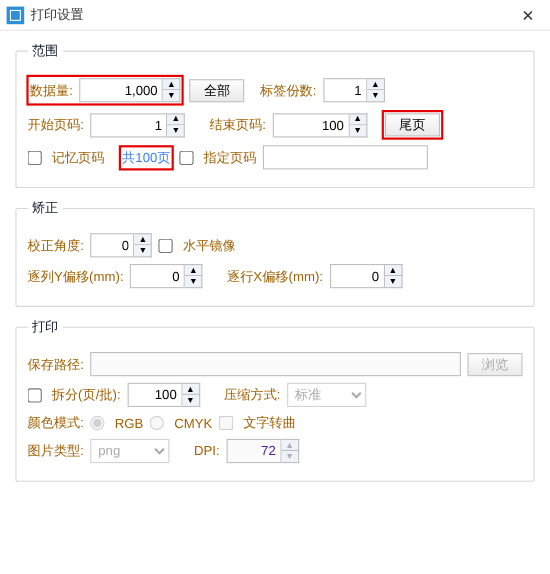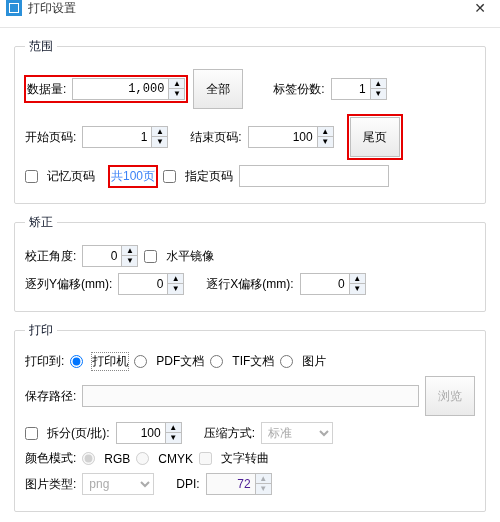--- a/index.html
+++ b/index.html
@@ -1,64 +1,64 @@
 <!DOCTYPE html>
 <html><head>
 <meta charset="utf-8">
 <style>
   * { box-sizing: border-box; font-family: "Microsoft YaHei", sans-serif; font-size: 12px; }
   body { margin: 0; background: #fff; width: 500px; color: #333; }
-  .titlebar { height: 28px; display: flex; align-items: flex-start; padding: 0 0 0 6px; border-bottom: 1px solid #e5e5e5; }
+  .titlebar { height: 28px; display: flex; align-items: center; padding: 0 0 0 6px; border-bottom: 1px solid #e5e5e5; }
   .titlebar .icon { width: 16px; height: 16px; background: #2b90d9; display: inline-block; position: relative; margin-right: 6px; }
   .titlebar .icon::after { content: ""; position: absolute; left: 3px; top: 3px; width: 8px; height: 8px; border: 1px solid #fff; }
   .titlebar .title { flex: 1; color: #333; }
   .titlebar .close { width: 40px; text-align: center; cursor: pointer; font-size: 14px; }
   .pane { padding: 10px 14px 10px 14px; }
   fieldset { border: 1px solid #d7d7d7; border-radius: 2px; margin: 0 0 10px 0; padding: 8px 10px 10px 10px; }
   legend { padding: 0 4px; color: #0f172a; }
   .row { display: flex; align-items: center; margin: 6px 0; gap: 6px; flex-wrap: wrap; }
-  label.lbl { color: #000000; white-space: nowrap; }
+  label.lbl { color: #a16207; white-space: nowrap; }
   input[type=text].num { width: 70px; height: 22px; border: 1px solid #bfbfbf; text-align: right; padding: 0 4px; }
   .spin { display: inline-flex; }
   .spin .btns { display: inline-flex; flex-direction: column; }
   .spin .btns button { width: 16px; height: 11px; border: 1px solid #bfbfbf; border-left: none; background: #eef3f9; padding: 0; line-height: 8px; font-size: 8px; cursor: pointer; }
   .spin .btns button:last-child { border-top: none; }
-  button.btn { height: 40px; padding: 0 12px; border: 1px solid #bfbfbf; background: linear-gradient(#fdfdfd,#eaeaea); cursor: pointer; }
+  button.btn { height: 21px; padding: 0 12px; border: 1px solid #bfbfbf; background: linear-gradient(#fdfdfd,#eaeaea); cursor: pointer; }
   button.btn:disabled { color: #aaa; cursor: default; }
   .hl { outline: 2px solid #e60000; outline-offset: -1px; padding: 2px; }
   .linklike { color: #3b82f6; }
   input[type=checkbox], input[type=radio] { vertical-align: middle; margin: 0 3px 0 0; }
   select { height: 22px; border: 1px solid #bfbfbf; background: #fff; padding: 0 2px; }
   select.combo { width: 72px; color: #888; }
   .wide { flex: 1; }
   input.path { width: 100%; height: 22px; border: 1px solid #bfbfbf; background: #fbfbfb; padding: 0 4px; }
   .gap8 { margin-left: 8px; }
   .gap16 { margin-left: 16px; }
-  .gap24 { margin-left: 24px; }
+  .gap24 { margin-left: 8px; }
   .muted { color: #4c1d95; }
 </style>
 </head>
 <body>
 
 <div class="titlebar">
   <span class="icon"></span>
   <span class="title">打印设置</span>
   <span class="close">✕</span>
 </div>
 
 <div class="pane">
 
 <fieldset>
   <legend>范围</legend>
 
   <div class="row">
     <span class="hl" style="display:inline-flex;align-items:center;gap:6px;">
       <label class="lbl">数据量:</label>
       <span class="spin">
-        <input type="text" class="num" style="width: 97px; font-family: Liberation Mono, monospace;" value="1,000">
+        <input type="text" class="num" style="width: 76px;" value="1,000">
         <span class="btns">
               <button>▲</button>
               <button>▼</button>
             </span>
       </span>
     </span>
     <button class="btn">全部</button>
     <label class="lbl gap24">标签份数:</label>
     <span class="spin">
       <input type="text" class="num" style="width: 40px;" value="1">
@@ -133,31 +133,20 @@
             <button>▲</button>
             <button>▼</button>
           </span>
     </span>
   </div>
 </fieldset>
 
 <fieldset>
   <legend>打印</legend>
 
-  <div class="row">
-    <label class="lbl">打印到:</label>
-    <input type="radio" name="pto" id="r_prn" checked="" style="">
-        <label for="r_prn" class="lbl" style="outline:1px dotted #888">打印机</label>
-    <input type="radio" name="pto" id="r_pdf" class="gap8" style="">
-        <label for="r_pdf" class="lbl">PDF文档</label>
-    <input type="radio" name="pto" id="r_tif" class="gap8" style="">
-        <label for="r_tif" class="lbl">TIF文档</label>
-    <input type="radio" name="pto" id="r_img" class="gap8" style="">
-        <label for="r_img" class="lbl">图片</label>
-  </div>
 
   <div class="row">
     <label class="lbl">保存路径:</label>
     <div class="wide"><input type="text" class="path" disabled="" value="" style=""></div>
     <button class="btn" disabled="">浏览</button>
   </div>
 
   <div class="row">
     <input type="checkbox" id="cb_split" style="">
     <label for="cb_split" class="lbl">拆分(页/批):</label>

